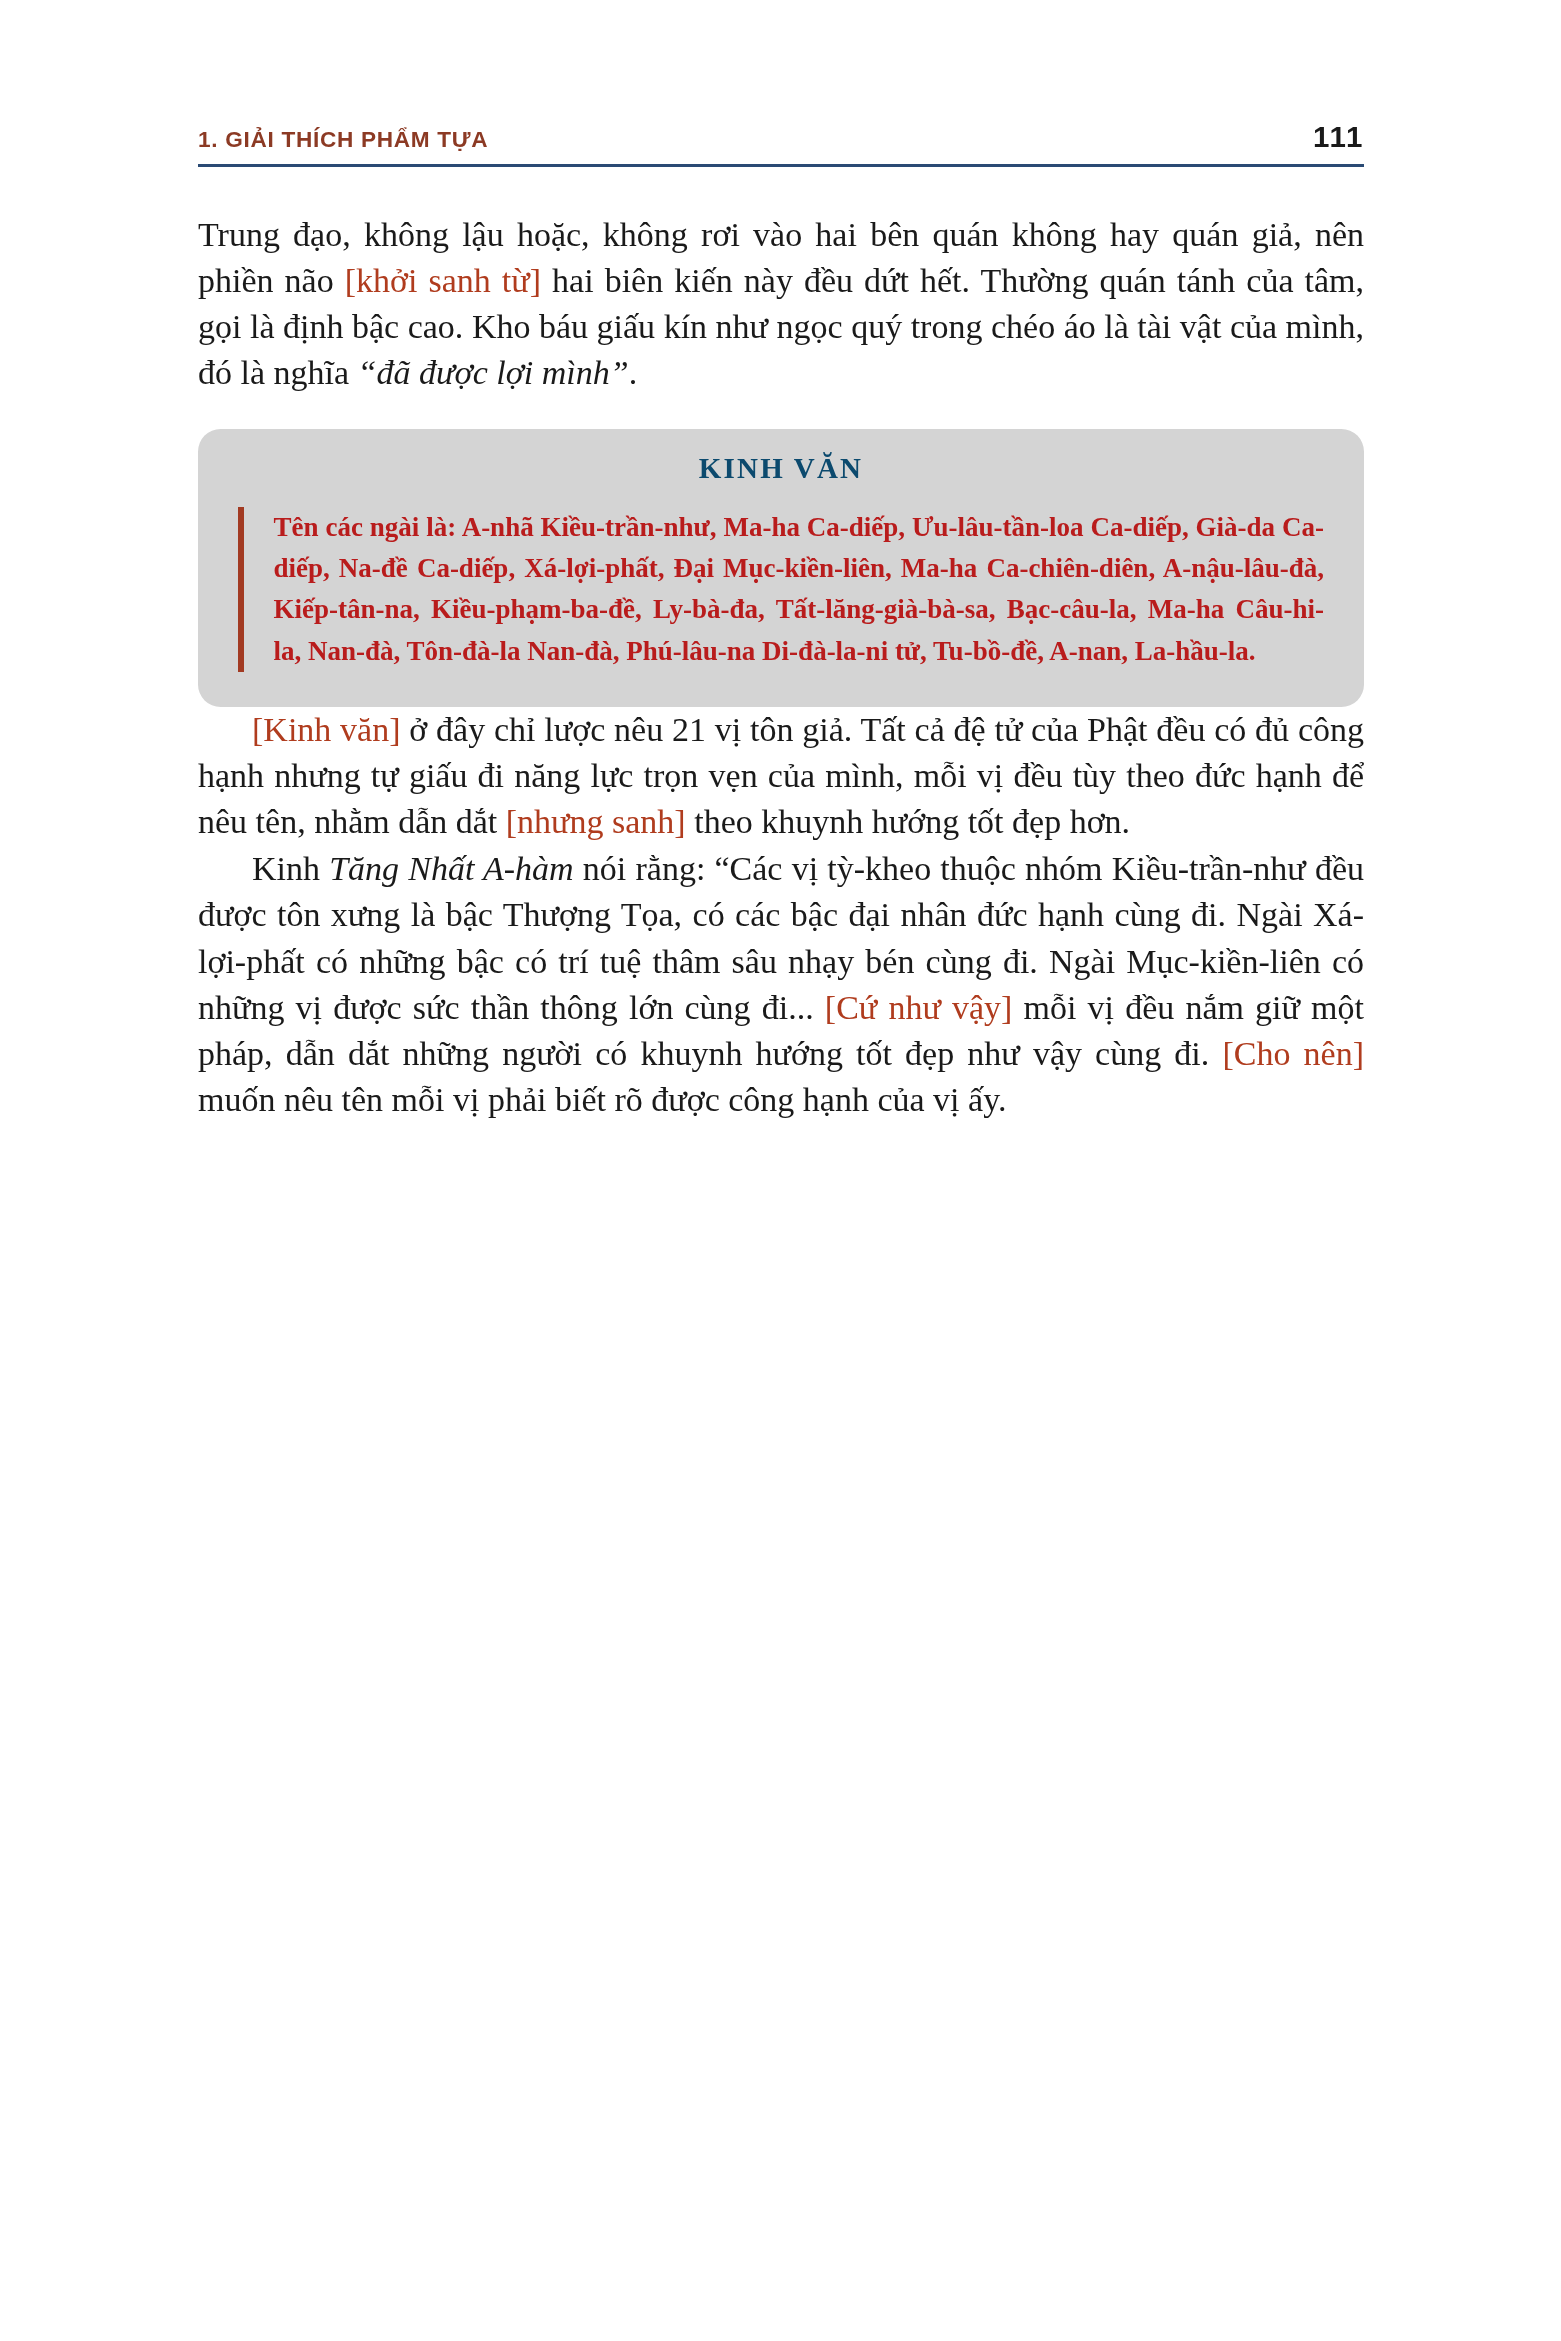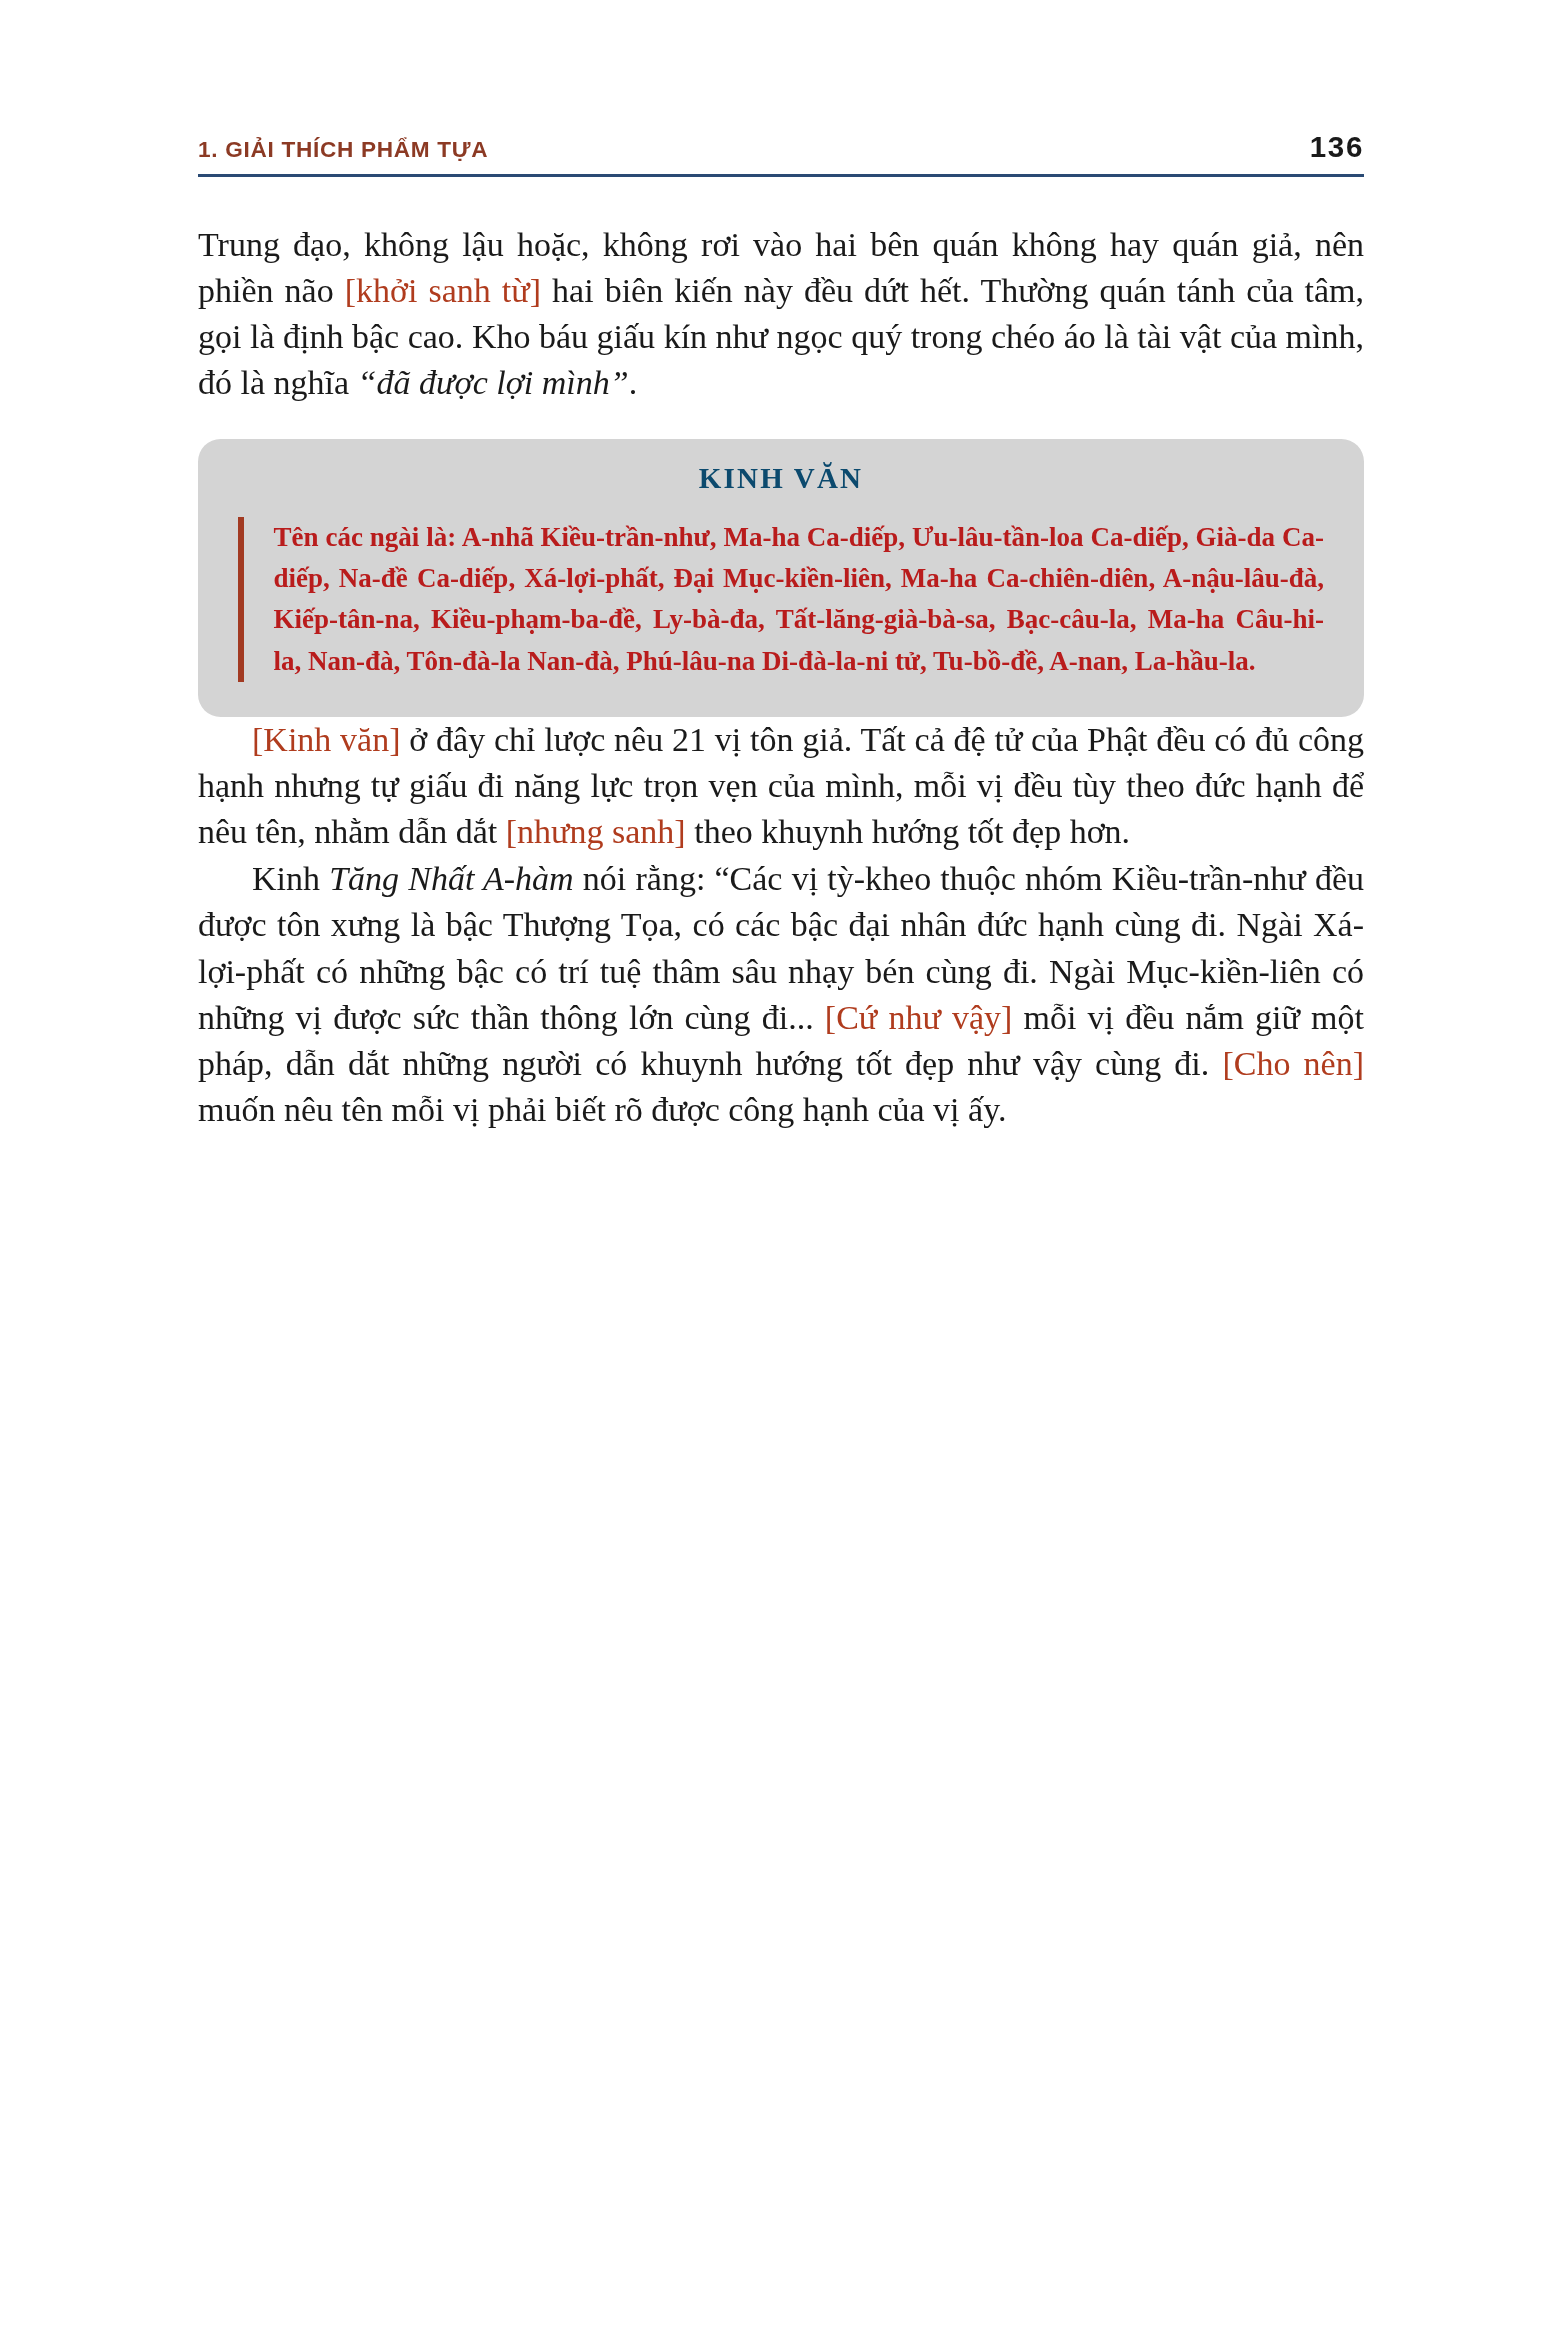--- a/index.html
+++ b/index.html
@@ -17,21 +17,21 @@
     position: relative;
     width: 1561px;
     height: 2342px;
     box-sizing: border-box;
     padding: 0;
     background: #ffffff;
   }
   .content {
     position: absolute;
     left: 198px;
-    top: 130px;
+    top: 120px;
     width: 1166px;
   }
   
   .runhead {
     display: flex;
     align-items: baseline;
     justify-content: space-between;
     width: 100%;
   }
   .runhead-title {
@@ -132,21 +132,21 @@
   }
 </style>
 </head>
 <body>
 
 <div class="page">
   <div class="content">
 
     <div class="runhead">
       <div class="runhead-title">1. GIẢI THÍCH PHẨM TỰA</div>
-      <div class="runhead-page">136</div>
+      <div class="runhead-page">111</div>
     </div>
     <div class="runhead-rule"></div>
 
     <div class="body-text">
 
       <p class="para"><span>Trung đạo, không lậu hoặc, không rơi vào hai bên quán không hay quán giả, nên phiền não </span><span class="em-red">[khởi sanh từ]</span><span> hai biên kiến này đều dứt hết. Thường quán tánh của tâm, gọi là định bậc cao. Kho báu giấu kín như ngọc quý trong chéo áo là tài vật của mình, đó là nghĩa </span><span class="ital">“đã được lợi mình”</span><span>.</span></p>
 
 
       <div class="sutra-box">
         <div class="sutra-heading">KINH VĂN</div>

